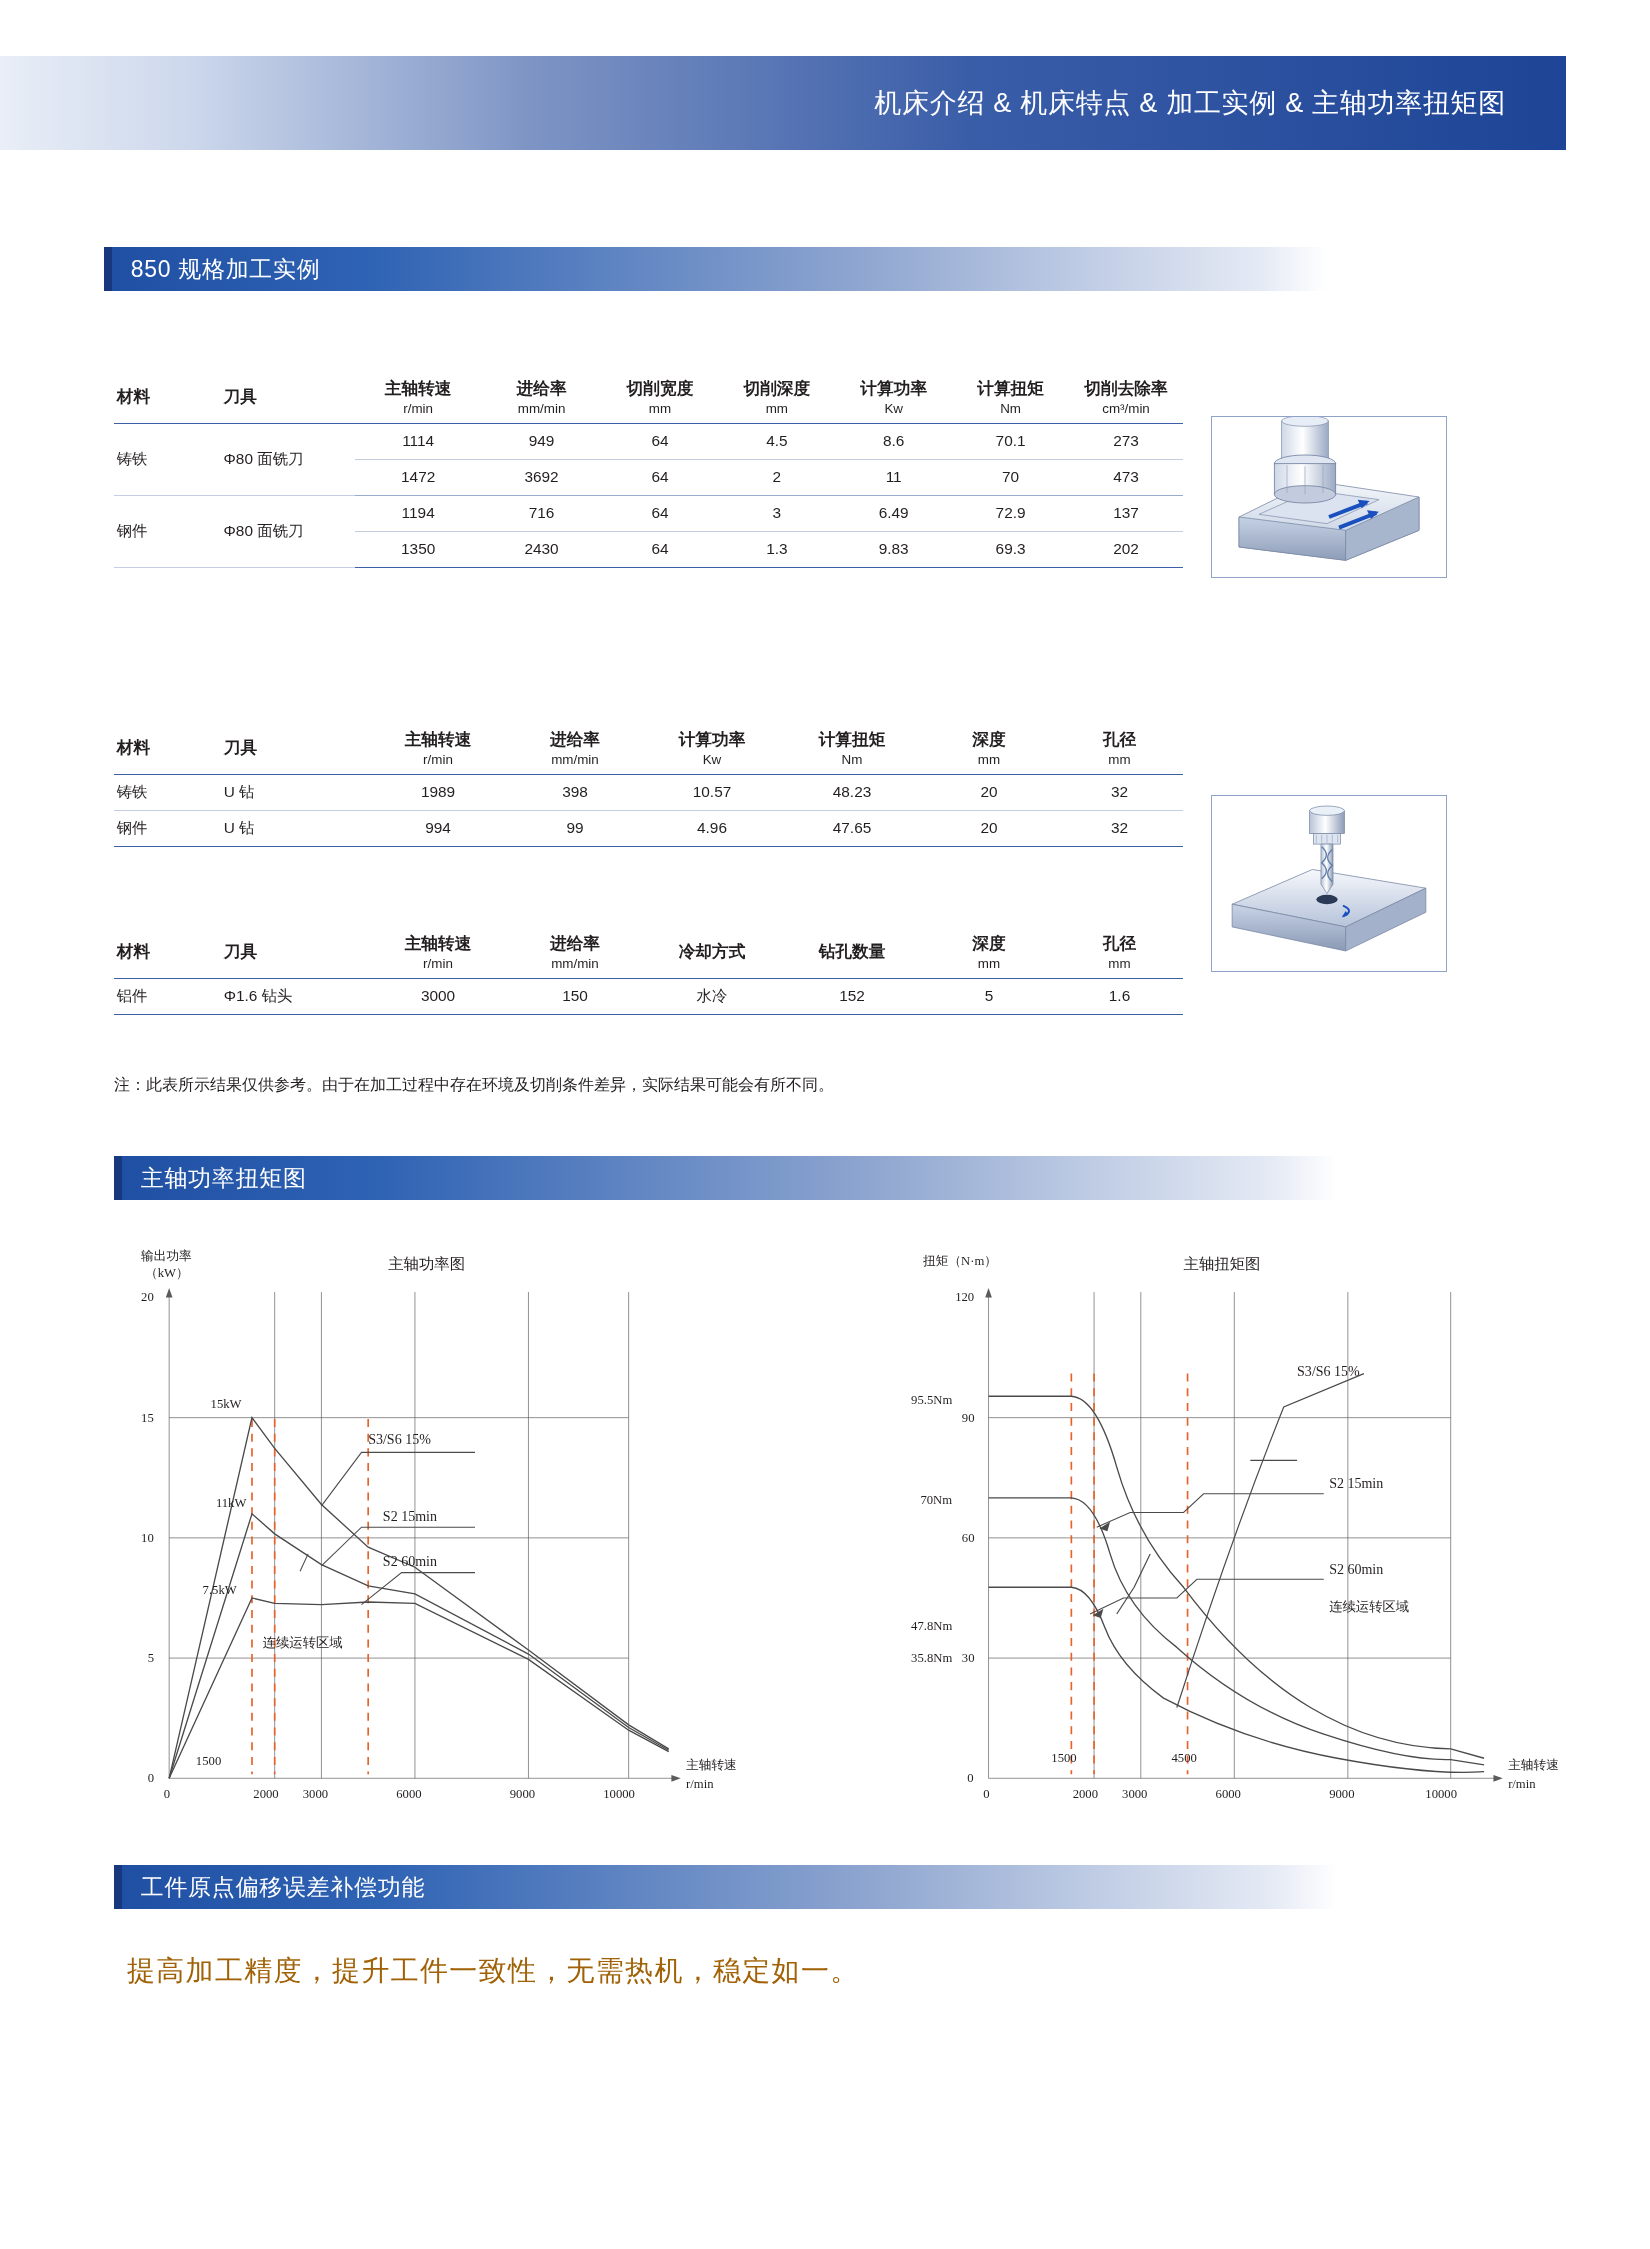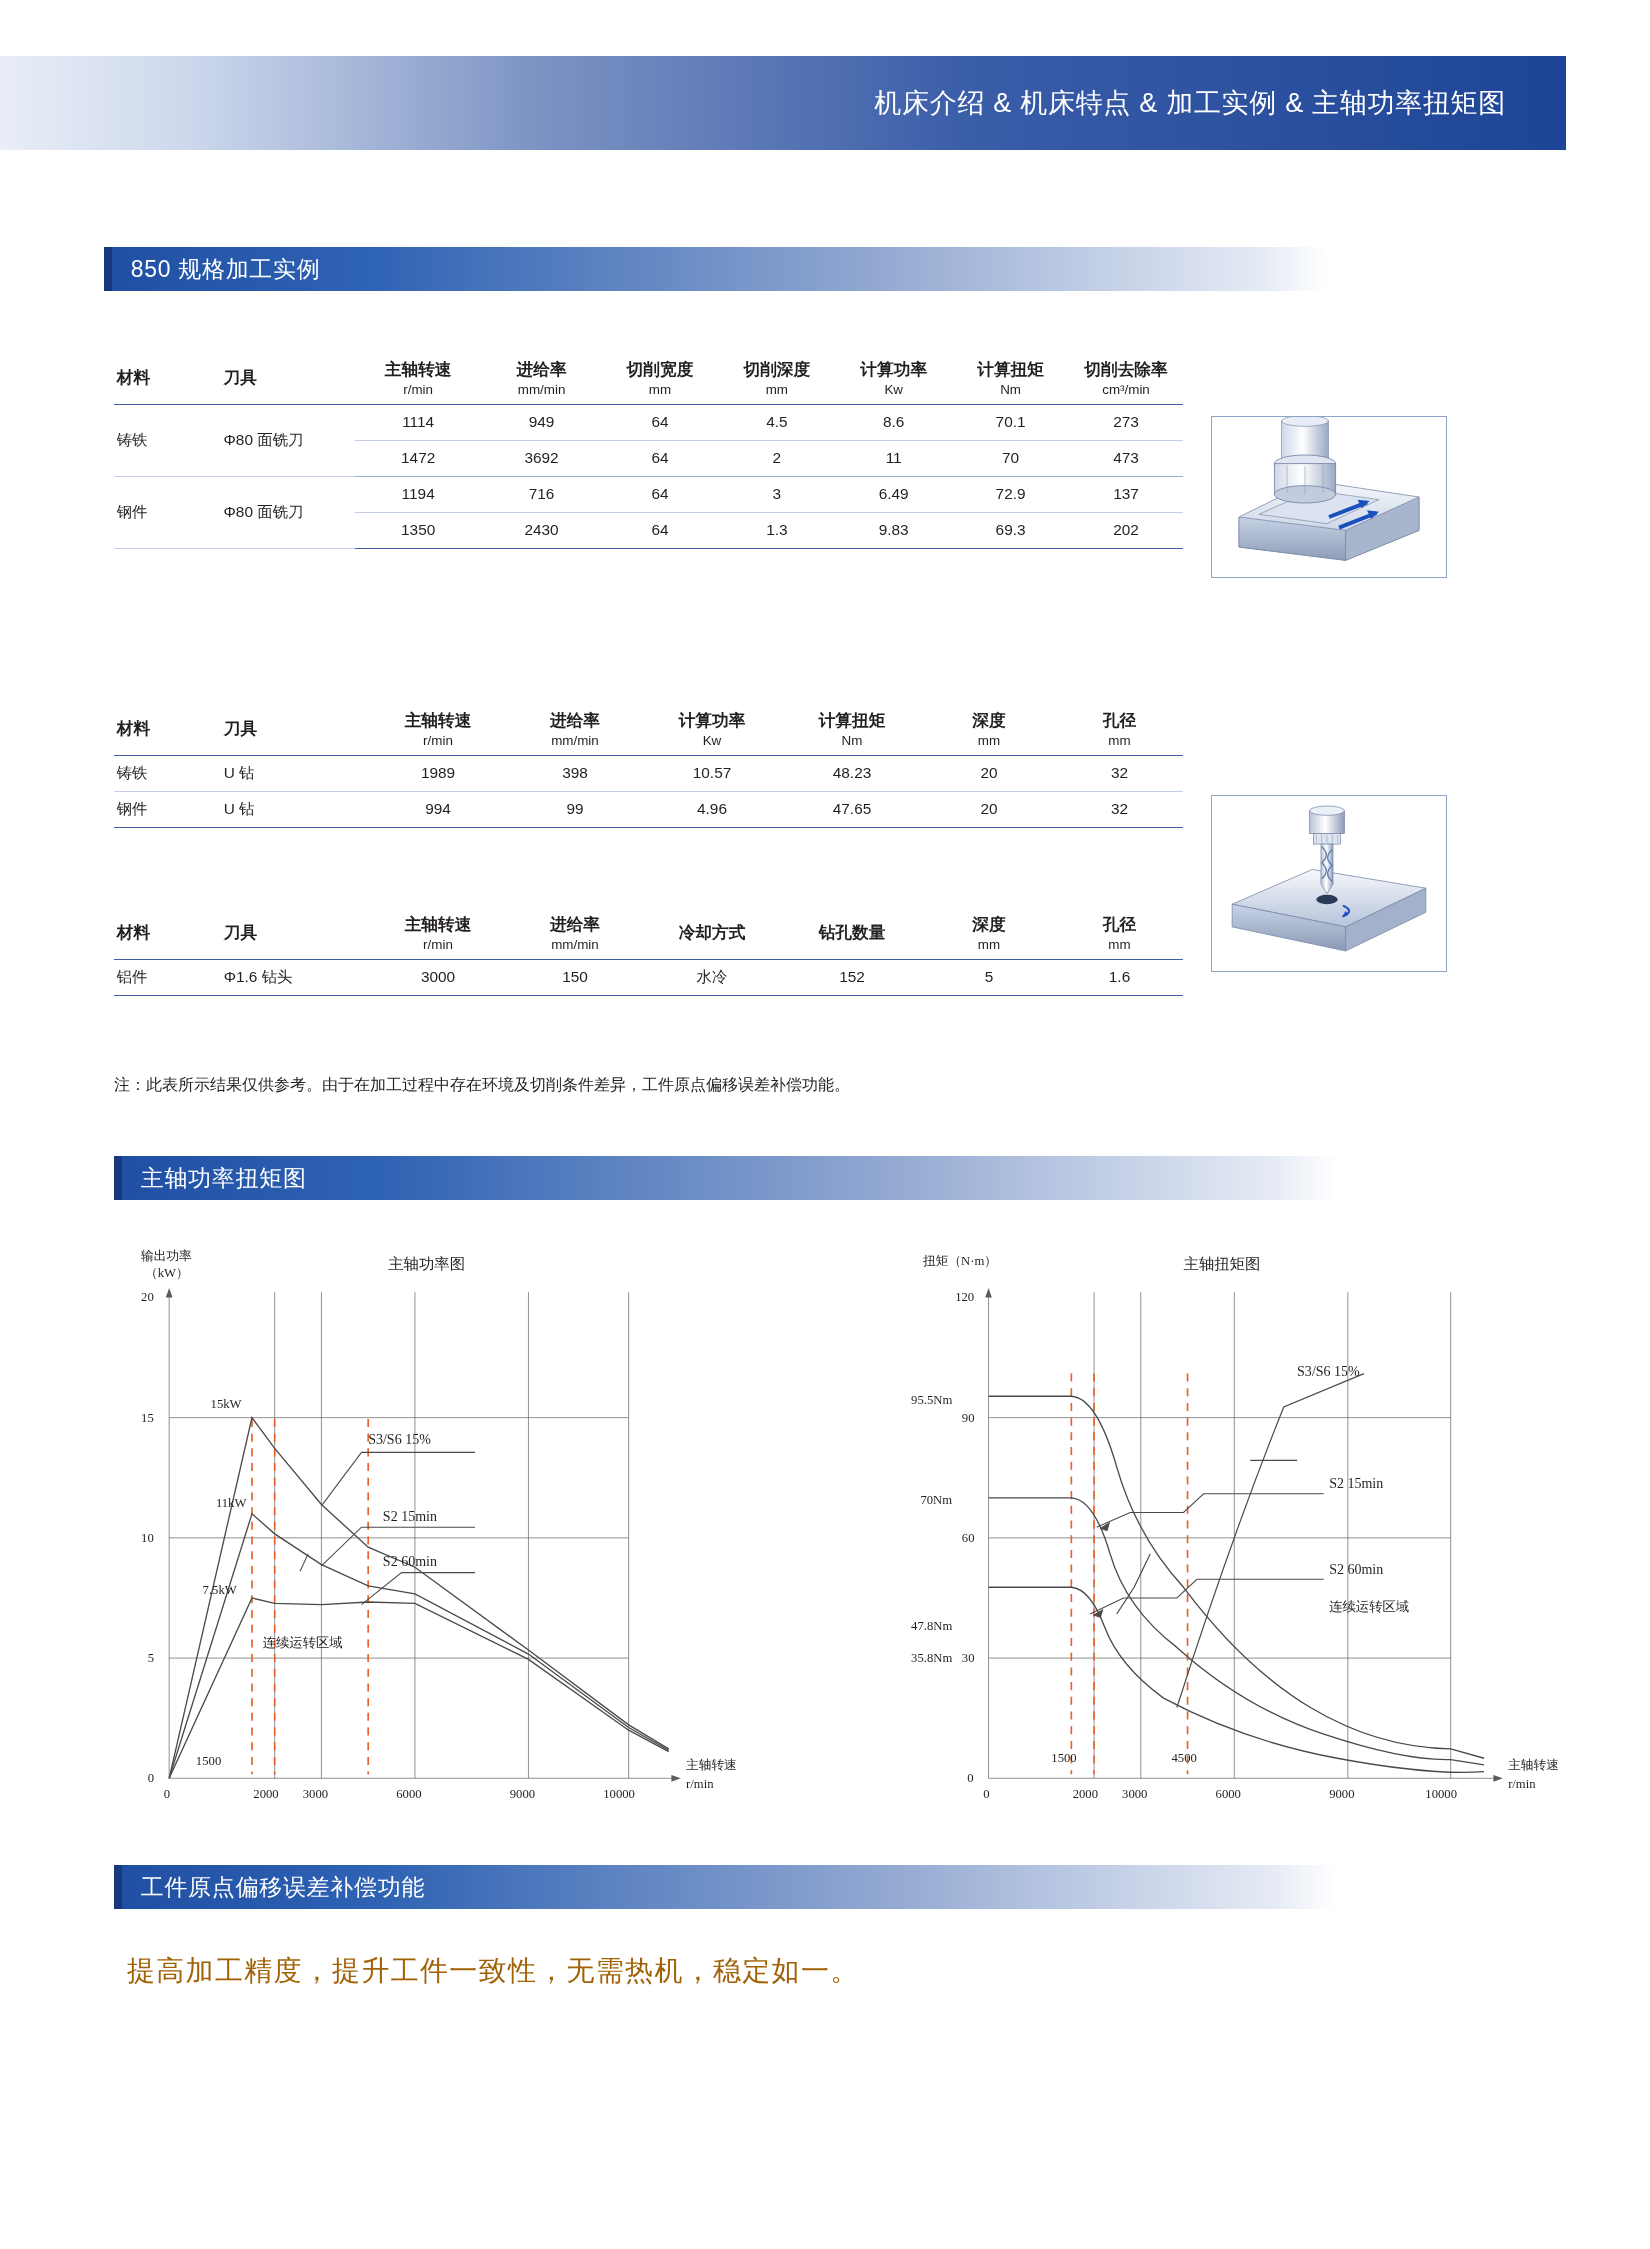--- a/index.html
+++ b/index.html
@@ -53,20 +53,21 @@
     font-size: 23px;
     letter-spacing: 0.7px;
     white-space: nowrap;
   }
 
   
   .tbl {
     position: absolute;
     border-collapse: collapse;
     font-size: 15.4px;
+    margin-top: 19px;
   }
   .tbl th, .tbl td {
     padding: 0;
     text-align: center;
     vertical-align: middle;
     color: #231f20;
   }
   .tbl thead th {
     font-weight: bold;
     font-size: 16.7px;
@@ -371,21 +372,21 @@
 
     <path d="M163,72 L163,132 L172,146 L181,132 L181,72 Z" fill="url(#drG)" stroke="#6e7e9c" stroke-width="1"></path>
     <path d="M164,76 Q178,88 164,100 Q178,112 164,124" fill="none" stroke="#5f7ea8" stroke-width="2"></path>
     <path d="M180,80 Q166,92 180,104 Q166,116 180,128" fill="none" stroke="#5f7ea8" stroke-width="2"></path>
 
     <path d="M196 164 Q214 172 196 180" fill="none" stroke="#1a4fbe" stroke-width="3"></path>
     <polygon points="194,182 204,178 200,172" fill="#1a4fbe"></polygon>
   </svg>
 </div>
 
-<div class="note" style="left:114px; top:1075px;">注：此表所示结果仅供参考。由于在加工过程中存在环境及切削条件差异，工件原点偏移误差补偿功能。</div>
+<div class="note" style="left:114px; top:1075px;">注：此表所示结果仅供参考。由于在加工过程中存在环境及切削条件差异，实际结果可能会有所不同。</div>
 
 <div class="section-bar" style="left:114px; top:1156px; width:1223px;">
   <div class="bar-accent"></div>
   <div class="bar-text">主轴功率扭矩图</div>
 </div>
 
 <div class="chart-wrap" style="left:121px; top:1240px;">
   <svg width="668" height="561" viewBox="0 0 1000 840" font-family="Liberation Serif, serif">
 
     <text x="30" y="30" font-size="19" fill="#231f20">输出功率</text>

